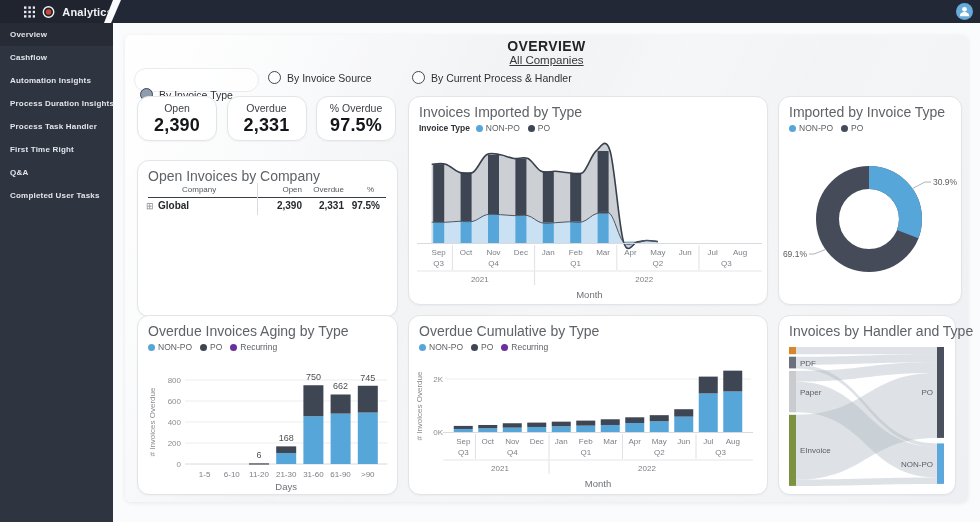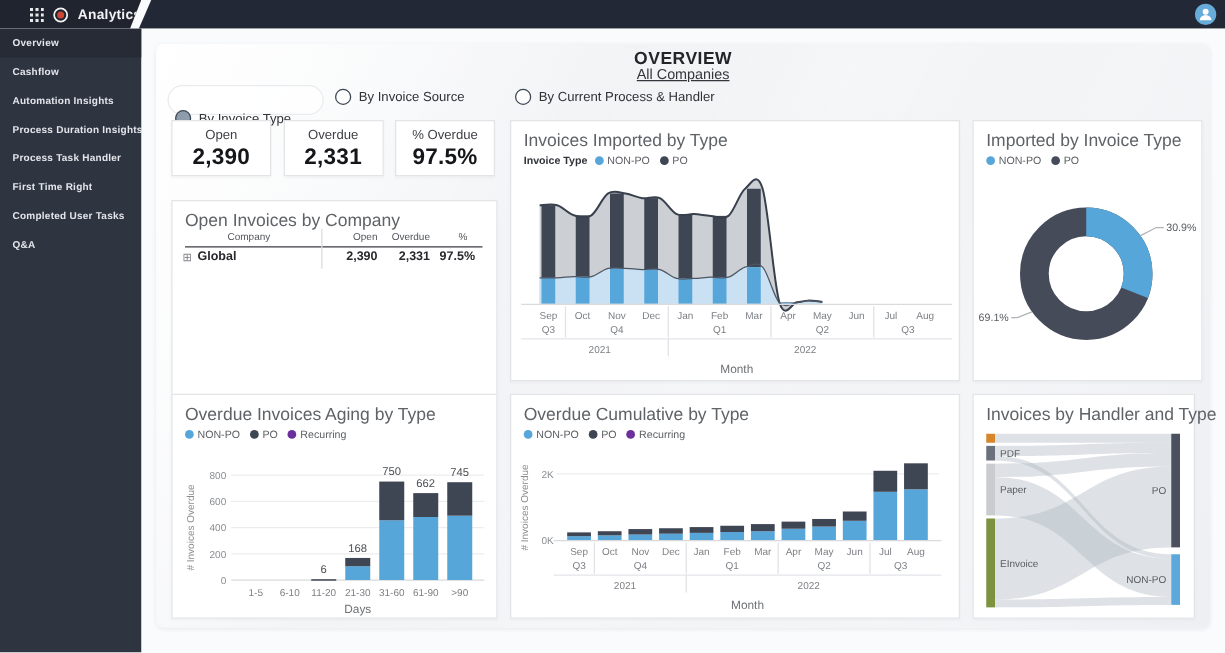--- a/index.html
+++ b/index.html
@@ -35,21 +35,21 @@
   
   .filter-row{position:absolute;left:0;top:35px;width:100%;height:22px;}
   .filter-pill{position:absolute;left:9px;top:-2px;width:125px;height:24px;background:rgba(255,255,255,.7);
     border:1px solid #E9EBEE;border-radius:13px;}
   .radio-opt{position:absolute;display:flex;align-items:center;gap:6px;cursor:pointer;}
   .radio-circle{width:13px;height:13px;border-radius:50%;border:1.6px solid #3E4654;background:#FDFDFE;flex:0 0 auto;}
   .radio-circle.on{background:#8E9DAC;}
   .radio-label{font-size:10.5px;color:#2F3237;}
 
   
-  .card{position:absolute;background:#FFFFFF;border:1px solid #E2E4E8;border-radius:0;box-shadow:0 1px 2px rgba(0,0,0,.04);}
+  .card{position:absolute;background:#FFFFFF;border:1px solid #E2E4E8;border-radius:12px;box-shadow:0 1px 2px rgba(0,0,0,.04);}
   .card-title{position:absolute;left:10px;top:7px;font-size:14px;color:#5F6367;white-space:nowrap;}
   .kpi{display:flex;flex-direction:column;align-items:center;justify-content:center;text-align:center;}
   .kpi .lbl{font-size:10.5px;color:#3C3F44;margin-bottom:1px;}
   .kpi .val{font-size:18px;font-weight:bold;color:#141619;letter-spacing:.2px;}
 
   .legend{position:absolute;left:10px;top:26px;display:flex;align-items:center;gap:8px;font-size:8.5px;color:#5B5E63;}
   .legend .lt{font-weight:bold;color:#303338;margin-right:-2px;}
   .legend .li{display:flex;align-items:center;gap:3px;white-space:nowrap;}
   .legend .dot{width:7px;height:7px;border-radius:50%;flex:0 0 auto;}
 
@@ -96,22 +96,22 @@
     </div>
   </div>
 
   <div class="sidebar" id="sidebar">
       <div class="side-item selected">Overview</div>
       <div class="side-item">Cashflow</div>
       <div class="side-item">Automation Insights</div>
       <div class="side-item">Process Duration Insights</div>
       <div class="side-item">Process Task Handler</div>
       <div class="side-item">First Time Right</div>
+      <div class="side-item">Q&amp;A</div>
       <div class="side-item">Completed User Tasks</div>
-      <div class="side-item">Q&amp;A</div>
     </div>
 
   <div class="panel">
     <div class="page-title">OVERVIEW</div>
     <div class="page-subtitle">All Companies</div>
 
     <div class="filter-row" id="filterRow">
       <div class="filter-pill"></div>
     <div class="radio-opt" style="left: 15px; top: 18px;">
           <div class="radio-circle on"></div>

